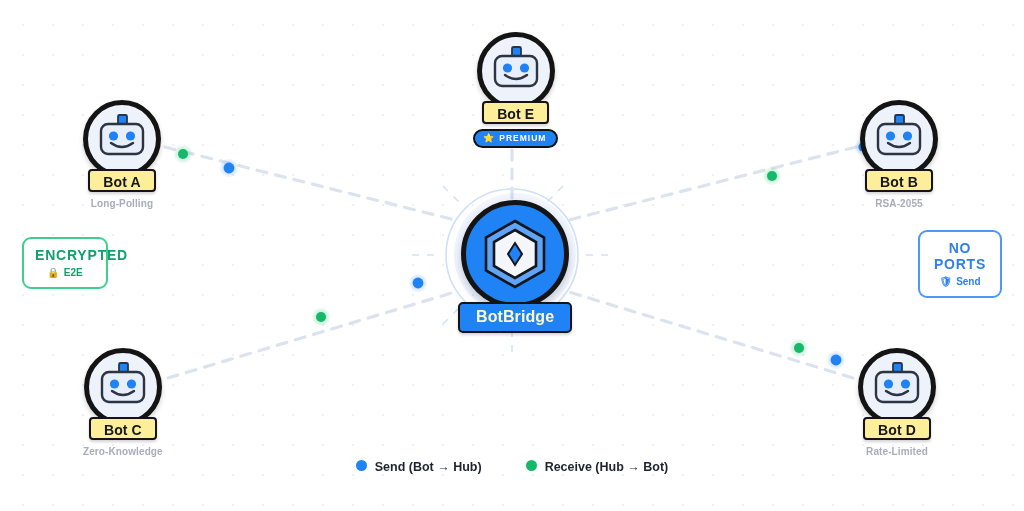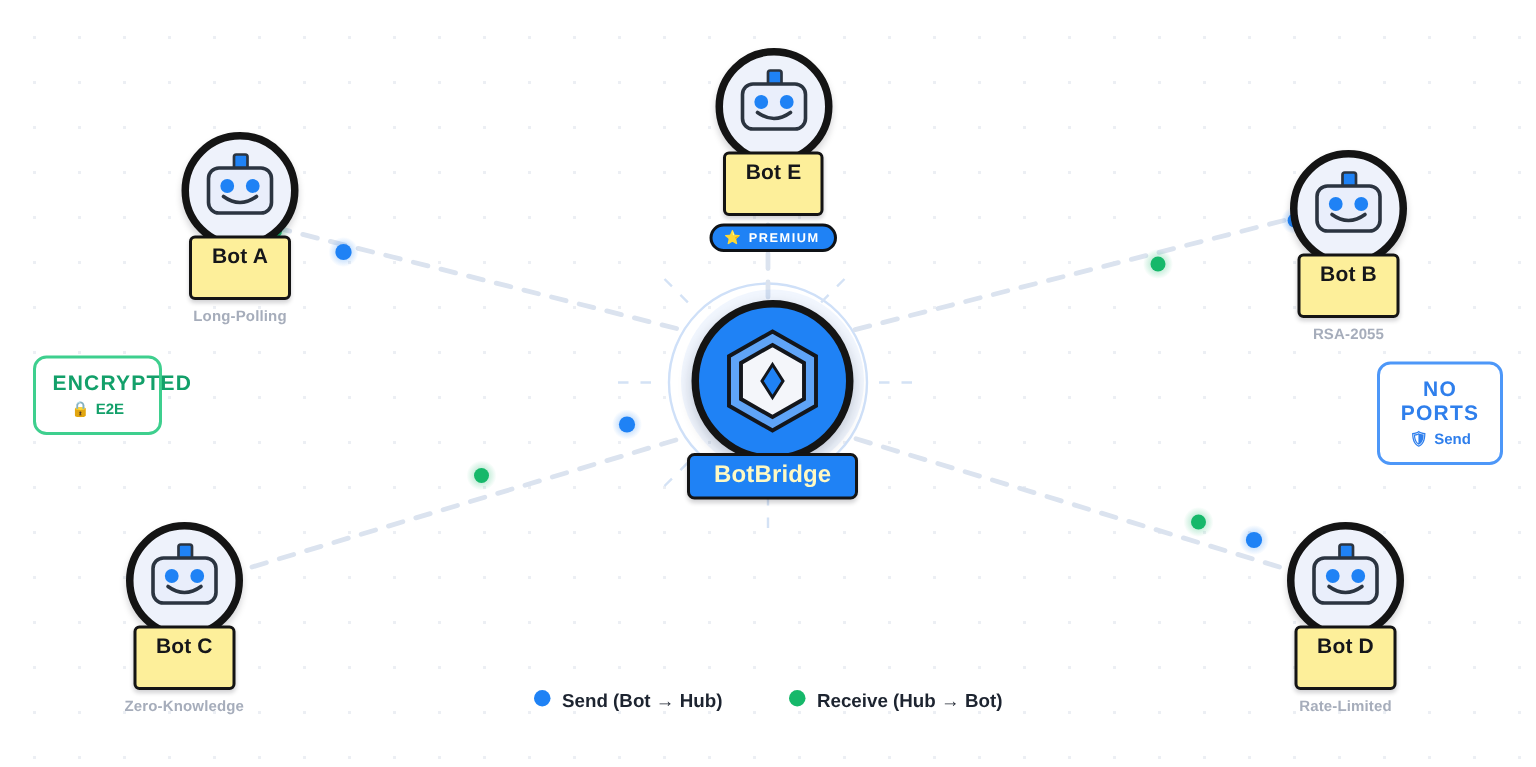--- a/index.html
+++ b/index.html
@@ -54,21 +54,21 @@
     background: #1f82f5;
     box-shadow: 0 0 0 7px rgba(59,130,246,0.07), 0 4px 9px rgba(10,20,40,0.22);
   }
   .node-label {
     margin-top: -9px;
     position: relative;
     z-index: 4;
     background: #fdeF9a;
     border: 2.5px solid #141414;
     border-radius: 4px;
-    padding: 3px 13px 20px 13px;
+    padding: 3px 13px 0 13px;
     font-size: 14px;
     font-weight: bold;
     color: #15161a;
     letter-spacing: 0.1px;
     box-shadow: 0 2px 3px rgba(10,10,20,0.18);
     white-space: nowrap;
   }
   .node-label.hub-label {
     background: #1f82f5;
     color: #fef9c3;
@@ -217,21 +217,21 @@
     <div class="avatar hub">
       <svg width="80" height="80" viewBox="0 0 80 80">
         <polygon points="40,7 69,23.5 69,56.5 40,73 11,56.5 11,23.5" fill="#5fa4f7" stroke="#13161b" stroke-width="2.6"></polygon>
         <polygon points="40,16 61,28 61,52 40,64 19,52 19,28" fill="#f4f6fa" stroke="#13161b" stroke-width="2.6"></polygon>
         <polygon points="40,29 47,40 40,51 33,40" fill="#1f82f5" stroke="#13161b" stroke-width="2"></polygon>
       </svg>
     </div>
     <div class="node-label hub-label">BotBridge</div>
   </div>
 
-  <div class="node" style="left:83px; top:88px;margin-left:38px;">
+  <div class="node" style="left:83px; top:100px;">
     <div class="avatar">
       <svg width="56" height="52" viewBox="0 0 56 52">
         <rect x="24" y="2" width="9" height="10" rx="1.5" fill="#1f82f5" stroke="#2b3440" stroke-width="1.8"></rect>
         <rect x="7" y="11" width="42" height="30" rx="7" fill="#e9eefb" stroke="#2b3440" stroke-width="2.4"></rect>
         <circle cx="19.5" cy="23" r="4.6" fill="#1f82f5"></circle>
         <circle cx="36.5" cy="23" r="4.6" fill="#1f82f5"></circle>
         <path d="M17 30 Q28 38 39 30" fill="none" stroke="#2b3440" stroke-width="2.4" stroke-linecap="round"></path>
       </svg>
     </div>
     <div class="node-label">Bot A</div>
@@ -298,21 +298,21 @@
   </div>
 
   <div class="anno green" style="left:22px; top:237px; width:86px;">
     <div class="anno-title">ENCRYPTED</div>
     <div class="anno-sub">
       <span>🔒</span>
       <span>E2E</span>
     </div>
   </div>
 
-  <div class="anno blue" style="left:918px; top:241px; width:84px;">
+  <div class="anno blue" style="left:918px; top:230px; width:84px;">
     <div class="anno-title">NO PORTS</div>
     <div class="anno-sub">
       <span>🛡</span>
       <span>Send</span>
     </div>
   </div>
 
   <div id="legend">
     <div class="legend-item">
       <span class="legend-dot" style="background:#1f82f5;"></span>

